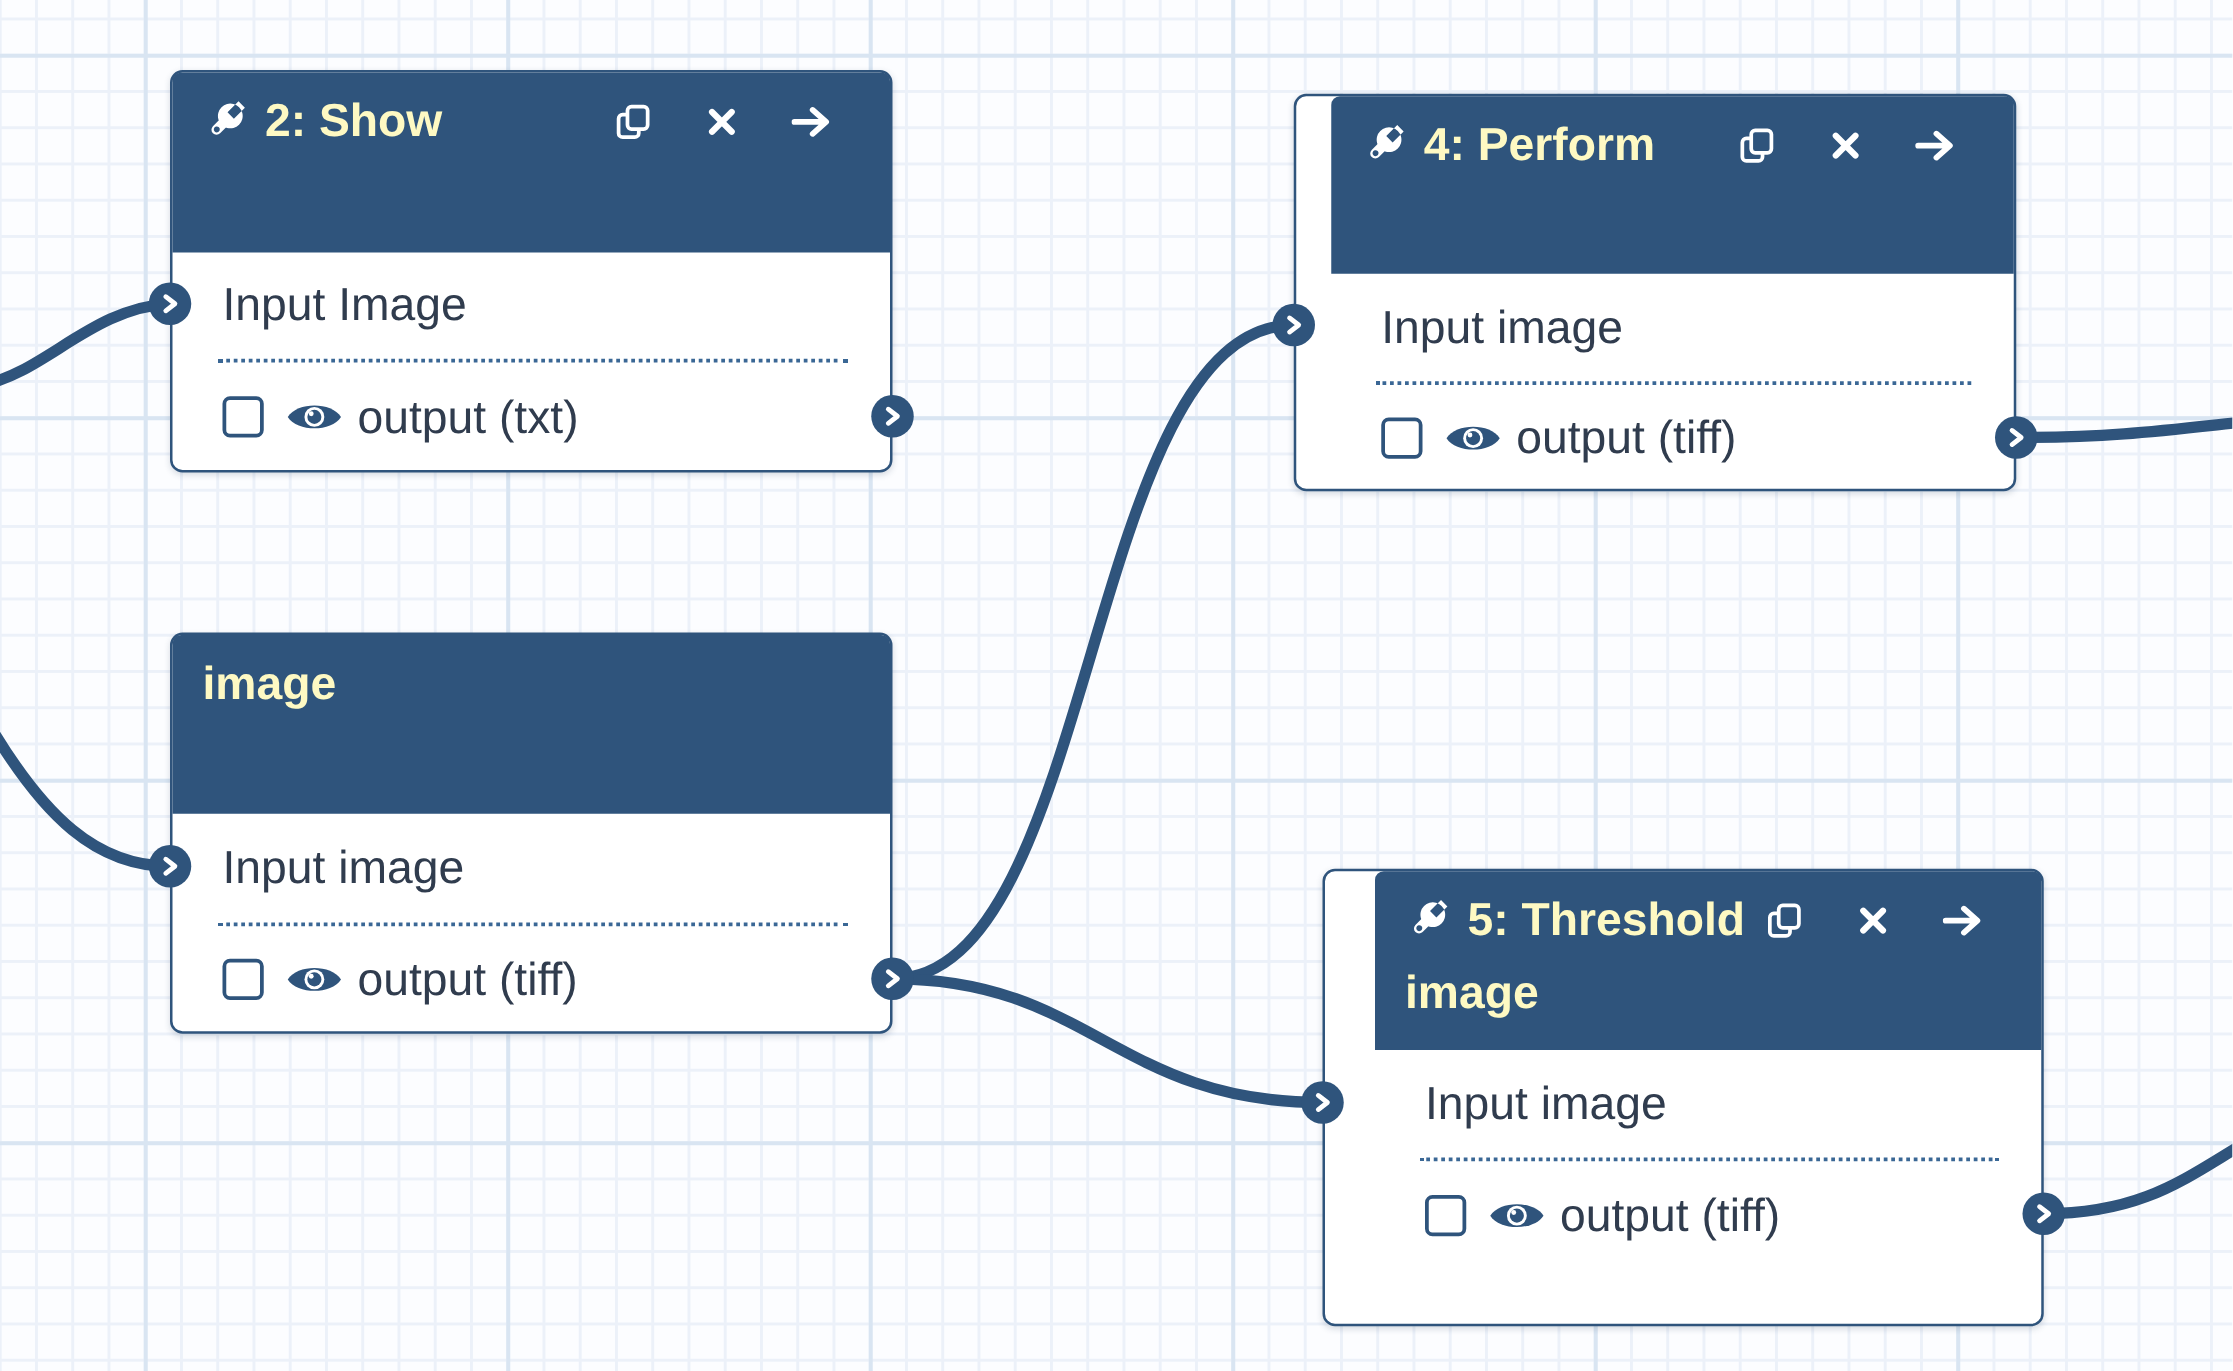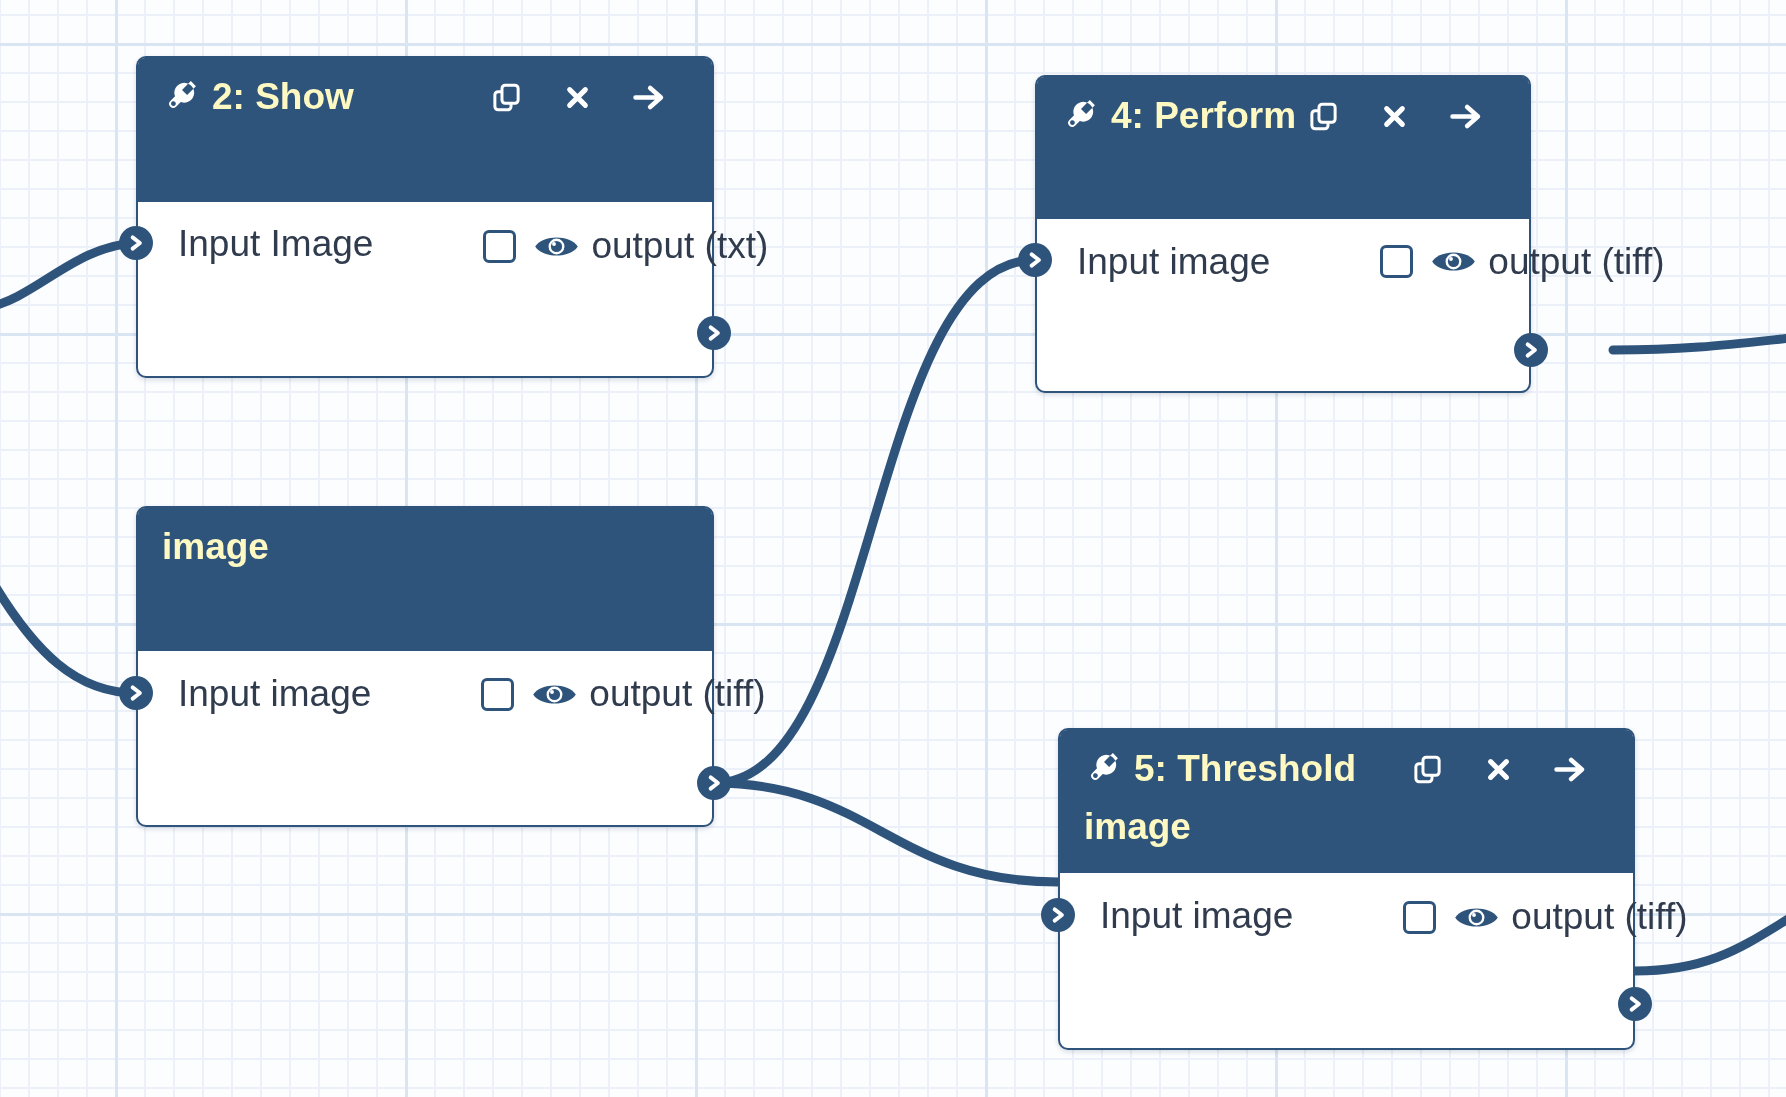--- a/index.html
+++ b/index.html
@@ -34,21 +34,21 @@
     border-radius:7px 7px 0 0;
     color:#fef9c3;
     padding:10px 46px 0 24px;
     cursor:grab;
   }
   .hdr-line1{display:flex;align-items:center;height:58px;}
   .wrench{width:36px;height:36px;flex:0 0 auto;margin-right:14px;display:inline-flex;}
   .t1,.t2{font-size:37px;font-weight:600;line-height:58px;white-space:nowrap;}
   .hdr-icons{margin-left:auto;display:flex;align-items:center;gap:42px;}
   .icon-btn{display:inline-flex;cursor:pointer;}
-  .body{display:flex;flex-direction:row;}
+  .body{display:flex;flex-direction:column;}
   .row{display:flex;align-items:center;padding-left:40px;}
   .input-label,.output-label{font-size:37px;color:var(--body-text);white-space:nowrap;}
   .divider{height:0;border-top:3px dotted #3a6795;margin:0 34px 0 36px;}
   .checkbox{
     width:33px;height:33px;flex:0 0 auto;
     border:3.5px solid var(--primary);border-radius:6px;background:#fff;
     margin-right:17px;cursor:pointer;
   }
   .eye{display:inline-flex;margin-right:11px;cursor:pointer;}
   .terminal{
@@ -159,21 +159,21 @@
       <svg width="16" height="18" viewBox="0 0 14 16">
         <path d="M4 3 L10.5 8 L4 13" stroke="#fff" stroke-width="3.4" stroke-linecap="round" stroke-linejoin="round" fill="none"></path>
       </svg>
     </div>
     <div class="terminal out-term" style="top: 257.5px;">
       <svg width="16" height="18" viewBox="0 0 14 16">
         <path d="M4 3 L10.5 8 L4 13" stroke="#fff" stroke-width="3.4" stroke-linecap="round" stroke-linejoin="round" fill="none"></path>
       </svg>
     </div>
   </div>
-    <div class="node" style="left: 1035px; top: 75px; width: 496px; height: 318px;">
+    <div class="node" style="left: 1035px; top: 75px; width: 578px; height: 318px; padding-left: 28px;">
     <div class="hdr" style="height: 142px;">
       <div class="hdr-line1">
         <span class="wrench">
           <svg width="36" height="36" viewBox="0 0 24 24">
             <g transform="rotate(45 12 12)" fill="#fff">
               <path fill-rule="evenodd" d="M9.3 10 h5.4 v8.4 a2.7 2.7 0 0 1 -5.4 0 z M12 16.6 a1.6 1.6 0 1 0 0.001 0 z"></path>
               <path fill-rule="evenodd" d="M12 1.4 a6.6 6.6 0 1 1 -0.002 0 z M9.6 -0.6 h4.8 v8.3 h-4.8 z"></path>
             </g>
           </svg>
         </span>
@@ -220,21 +220,21 @@
       <svg width="16" height="18" viewBox="0 0 14 16">
         <path d="M4 3 L10.5 8 L4 13" stroke="#fff" stroke-width="3.4" stroke-linecap="round" stroke-linejoin="round" fill="none"></path>
       </svg>
     </div>
     <div class="terminal out-term" style="top: 255.5px;">
       <svg width="16" height="18" viewBox="0 0 14 16">
         <path d="M4 3 L10.5 8 L4 13" stroke="#fff" stroke-width="3.4" stroke-linecap="round" stroke-linejoin="round" fill="none"></path>
       </svg>
     </div>
   </div>
-    <div class="node" style="left: 1058px; top: 728px; width: 577px; height: 322px;">
+    <div class="node" style="left: 1058px; top: 695px; width: 577px; height: 366px; padding-left: 40px;">
     <div class="hdr" style="height: 143px;">
       <div class="hdr-line1">
         <span class="wrench">
           <svg width="36" height="36" viewBox="0 0 24 24">
             <g transform="rotate(45 12 12)" fill="#fff">
               <path fill-rule="evenodd" d="M9.3 10 h5.4 v8.4 a2.7 2.7 0 0 1 -5.4 0 z M12 16.6 a1.6 1.6 0 1 0 0.001 0 z"></path>
               <path fill-rule="evenodd" d="M12 1.4 a6.6 6.6 0 1 1 -0.002 0 z M9.6 -0.6 h4.8 v8.3 h-4.8 z"></path>
             </g>
           </svg>
         </span>

